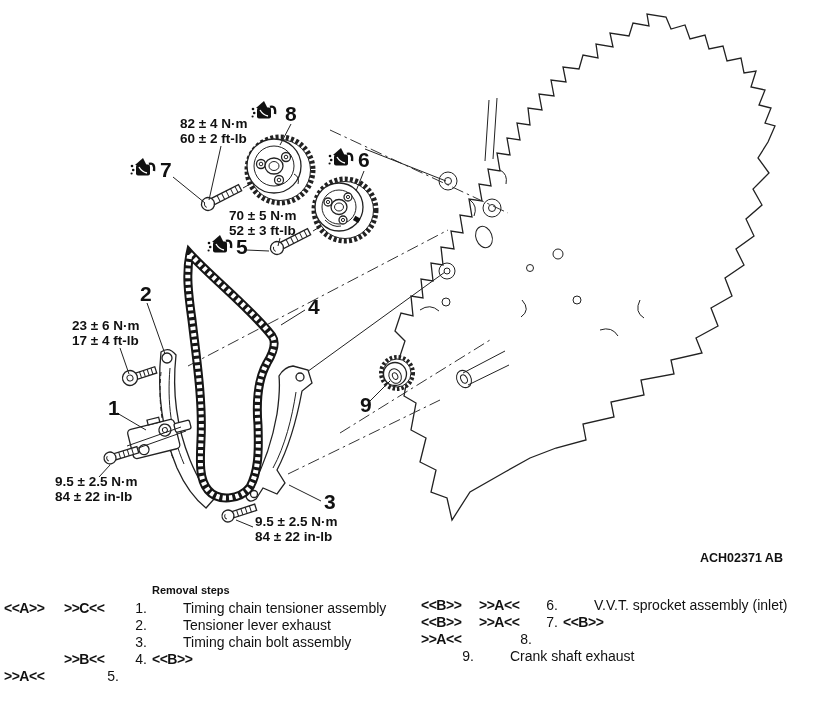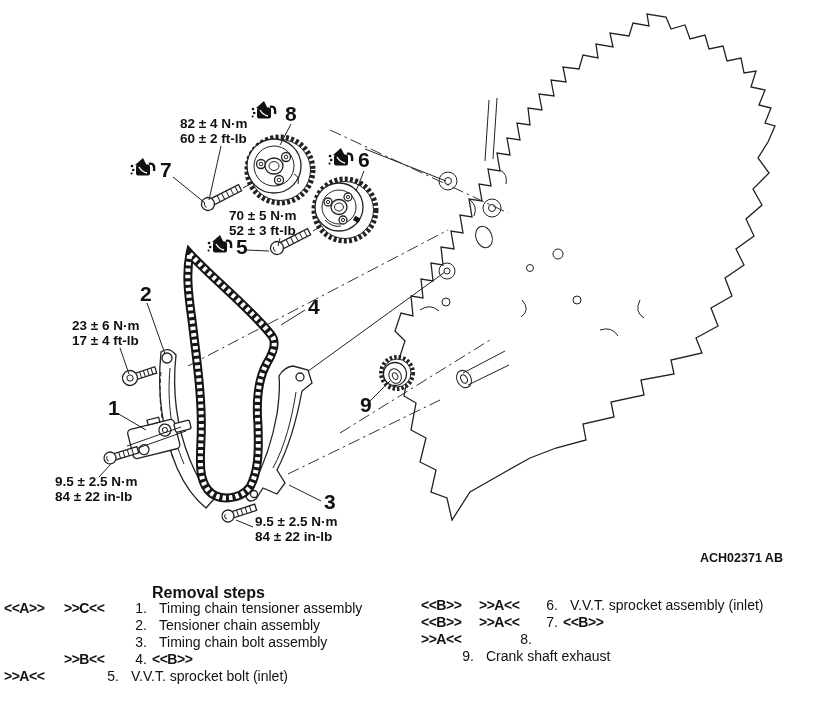--- a/index.html
+++ b/index.html
@@ -11,24 +11,24 @@
   .callout{font-size:21px;font-weight:bold;}
   .code{font-size:12.5px;font-weight:bold;}
   .thin{stroke:#222;fill:none;stroke-width:1;}
   .leader{stroke:#222;fill:none;stroke-width:1;}
   .dashdot{stroke:#333;fill:none;stroke-width:1;stroke-dasharray:12 4 2.5 4;}
   .wh{fill:#fff;stroke:#222;stroke-width:1.3;}
   .legend{position:absolute;display:grid;row-gap:0;}
   .legend .cell{line-height:17px;font-size:14px;white-space:nowrap;}
   .mk{font-weight:bold;font-size:13px;letter-spacing:-0.5px;}
   .num{text-align:right;padding-right:5px;}
-  .lbl{padding-left:7px;}
+  .lbl{padding-left:7px;margin-left:24px;}
   #legend-left{left:4px;top:600px;grid-template-columns:60px 60px 28px auto;width:408px;}
   #legend-right{left:421px;top:597px;grid-template-columns:58px 58px 26px auto;width:392px;}
-  #removal-title{position:absolute;left:152px;top:584px;font-size:16px;font-weight:bold;}
+  #removal-title{position:absolute;left:152px;top:584px;font-size:11px;font-weight:bold;}
 </style>
 </head>
 <body>
 
 <svg width="816" height="578" viewBox="0 0 816 578">
   <defs>
     <g id="oilcan">
       <path d="M5,8 L13,1 L17,9 Z" fill="#111"></path>
       <rect x="6" y="7.5" width="14" height="11" rx="2" fill="#111"></rect>
       <path d="M19,7 q6,-2 5,7" stroke="#111" stroke-width="2.4" fill="none"></path>
@@ -230,35 +230,34 @@
 
 <div id="legend-left" class="legend">
   <div class="cell mk">&lt;&lt;A&gt;&gt;</div>
   <div class="cell mk">&gt;&gt;C&lt;&lt;</div>
   <div class="cell num">1.</div>
   <div class="cell lbl">Timing chain tensioner assembly</div>
 
   <div class="cell mk"></div>
   <div class="cell mk"></div>
   <div class="cell num">2.</div>
-  <div class="cell lbl">Tensioner chain assembly</div>
+  <div class="cell lbl">Tensioner lever exhaust</div>
 
   <div class="cell mk"></div>
   <div class="cell mk"></div>
   <div class="cell num">3.</div>
   <div class="cell lbl">Timing chain bolt assembly</div>
 
   <div class="cell mk"></div>
   <div class="cell mk">&gt;&gt;B&lt;&lt;</div>
   <div class="cell num">4.</div>
 
   <div class="cell mk">&lt;&lt;B&gt;&gt;</div>
   <div class="cell mk">&gt;&gt;A&lt;&lt;</div>
   <div class="cell num">5.</div>
-  <div class="cell lbl">V.V.T. sprocket bolt (inlet)</div>
 </div>
 
 <div id="legend-right" class="legend">
   <div class="cell mk">&lt;&lt;B&gt;&gt;</div>
   <div class="cell mk">&gt;&gt;A&lt;&lt;</div>
   <div class="cell num">6.</div>
   <div class="cell lbl">V.V.T. sprocket assembly (inlet)</div>
 
   <div class="cell mk">&lt;&lt;B&gt;&gt;</div>
   <div class="cell mk">&gt;&gt;A&lt;&lt;</div>

